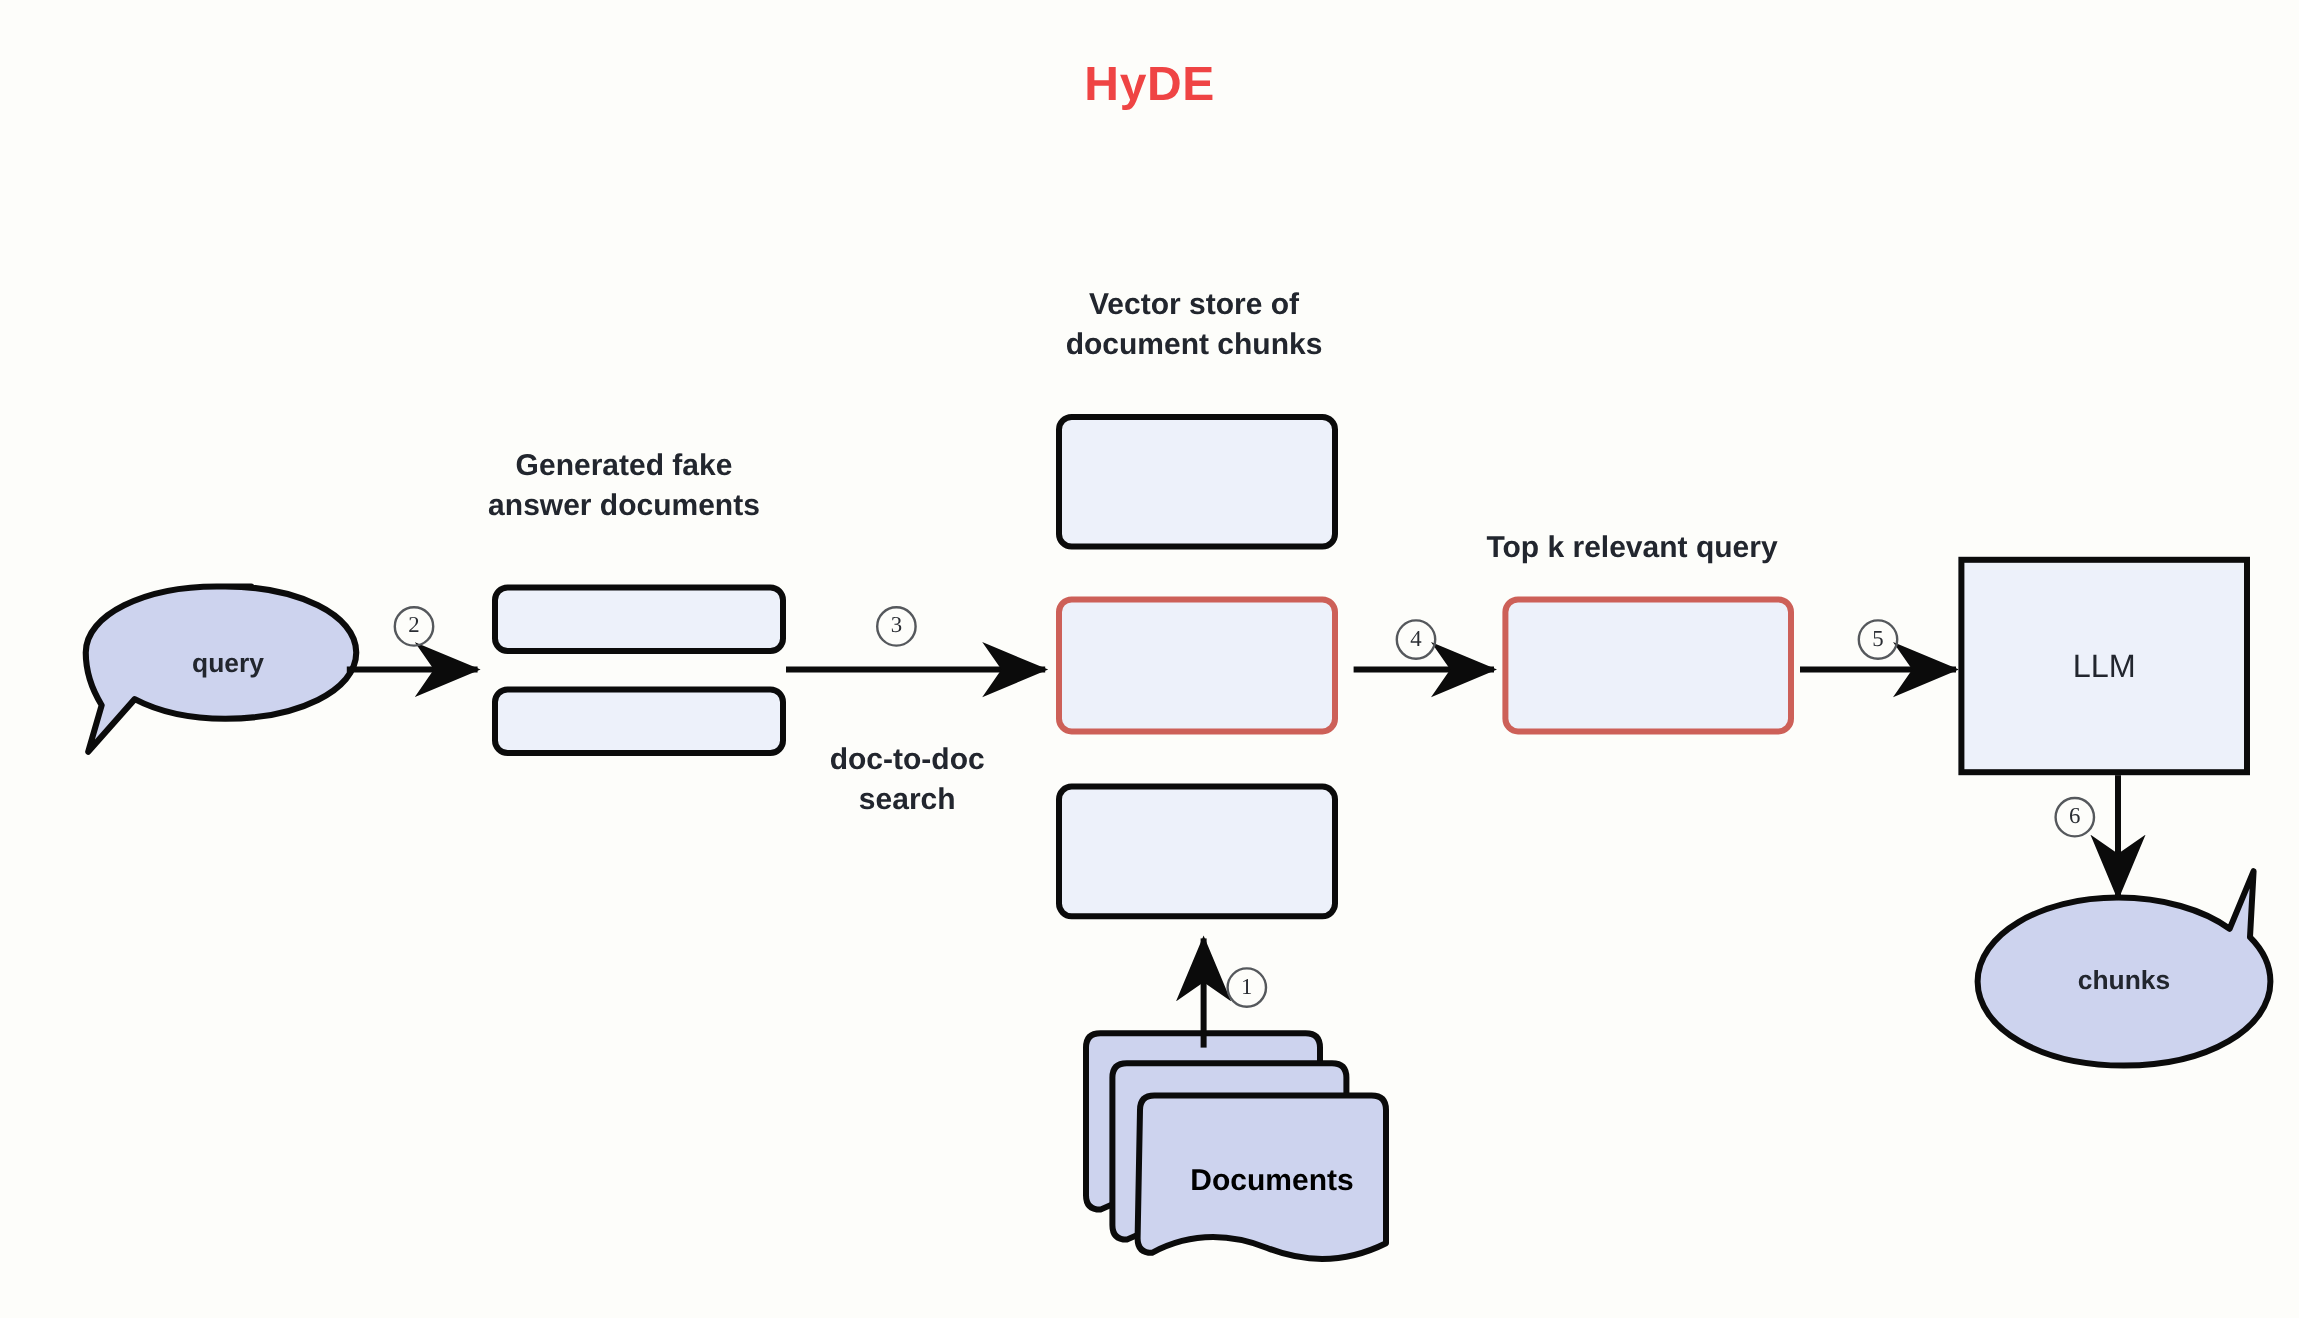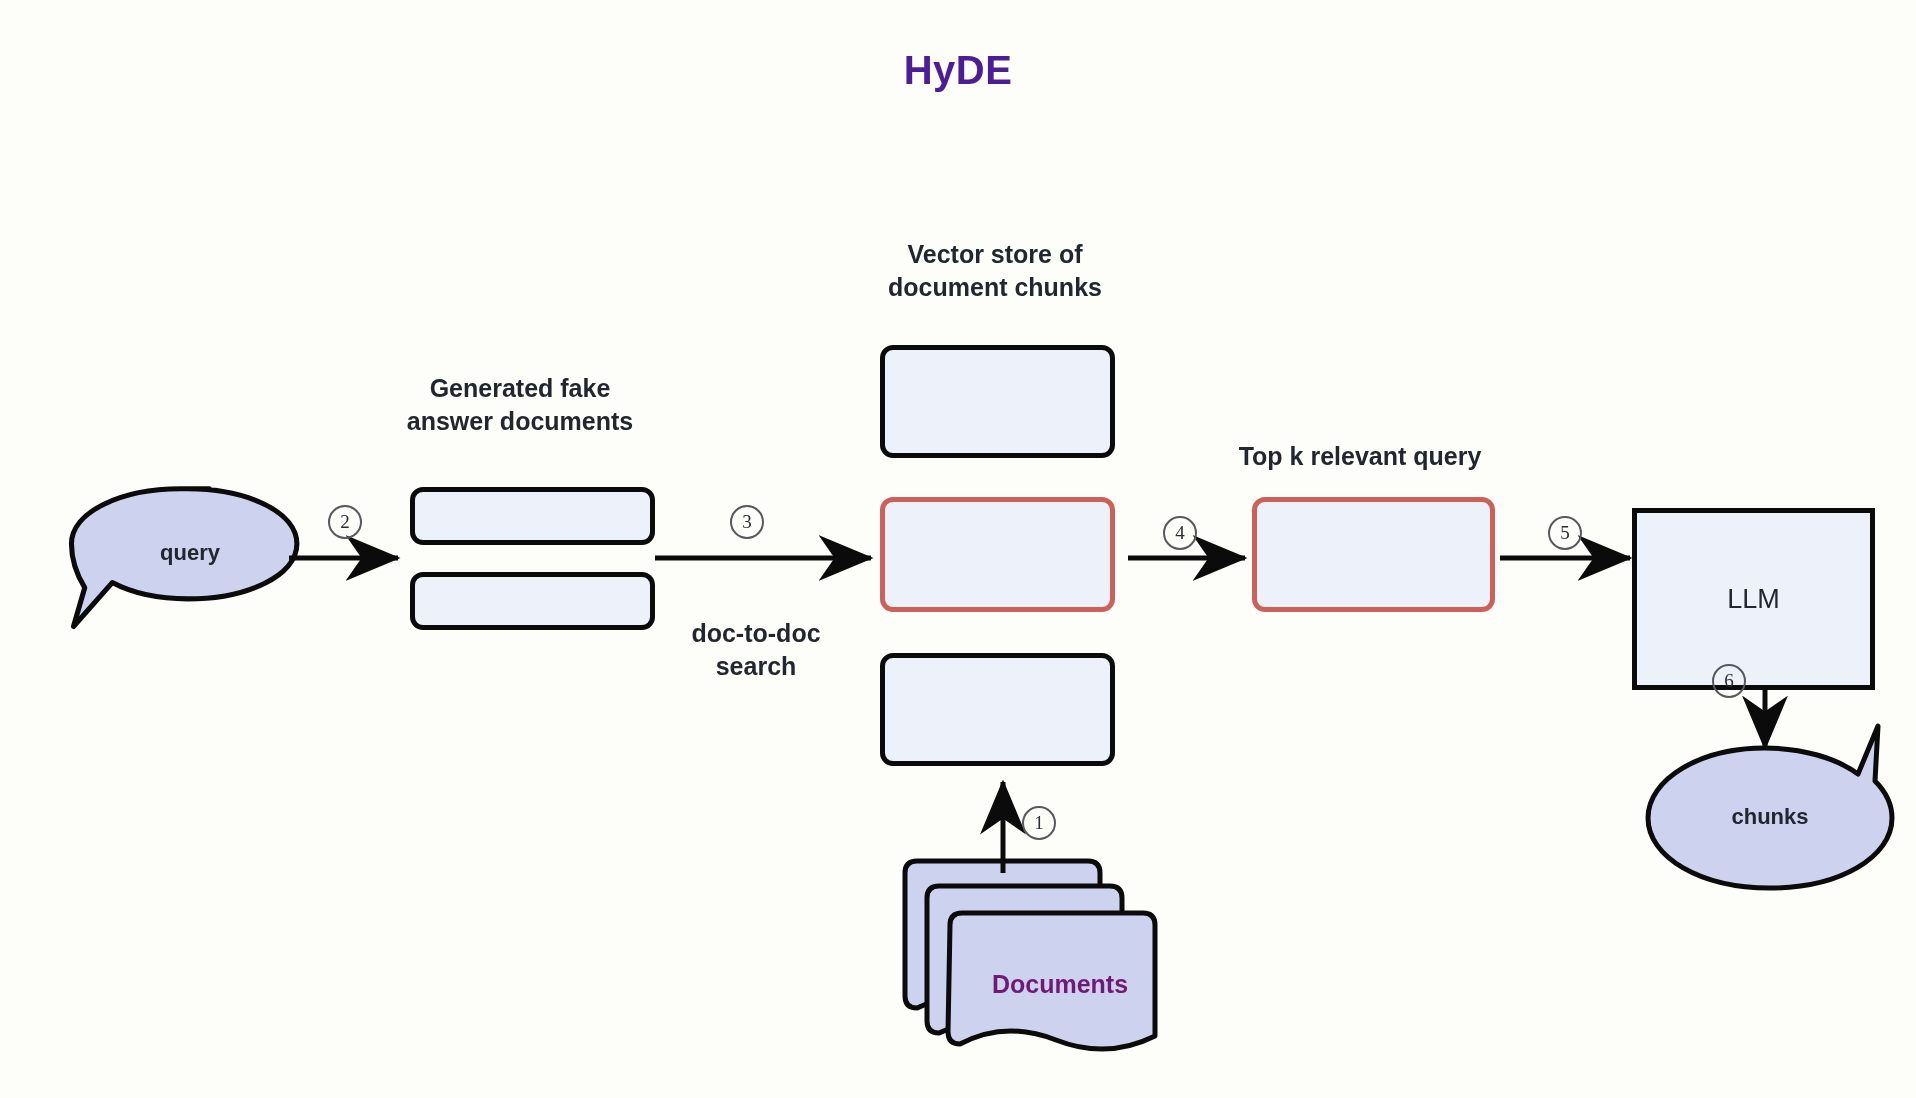--- a/index.html
+++ b/index.html
@@ -17,21 +17,21 @@
   }
   .abs { position: absolute; }
 
   
   #title {
     left: 0; top: 48px;
     width: 1916px;
     text-align: center;
     font-size: 40px;
     font-weight: bold;
-    color: #4c1d95;
+    color: #ef4444;
     letter-spacing: .5px;
   }
 
   
   .caption {
     font-size: 25px;
     font-weight: bold;
     color: #22262e;
     text-align: center;
     line-height: 1.30;
@@ -51,21 +51,20 @@
   .sqbox {
     background: #edf1fa;
     border: 5px solid #0b0b0b;
     border-radius: 0;
     box-sizing: border-box;
     display: flex;
     align-items: center;
     justify-content: center;
     font-size: 27px;
     color: #22262e;
-    margin-top: 44px;
   }
 
   
   .step {
     width: 30px; height: 30px;
     border: 2px solid #55585c;
     border-radius: 50%;
     display: flex; align-items: center; justify-content: center;
     font-size: 19px;
     color: #2a2d33;
@@ -80,21 +79,21 @@
     font-weight: bold;
     color: #22262e;
     text-align: center;
     pointer-events: none;
   }
 
   .docs-label {
     position: absolute;
     font-size: 25px;
     font-weight: bold;
-    color: #701a75;
+    color: #000000;
     text-align: center;
     pointer-events: none;
   }
 
   svg.layer { position: absolute; left: 0; top: 0; overflow: visible; }
 </style>
 </head>
 <body>
 
 <div id="canvas">

